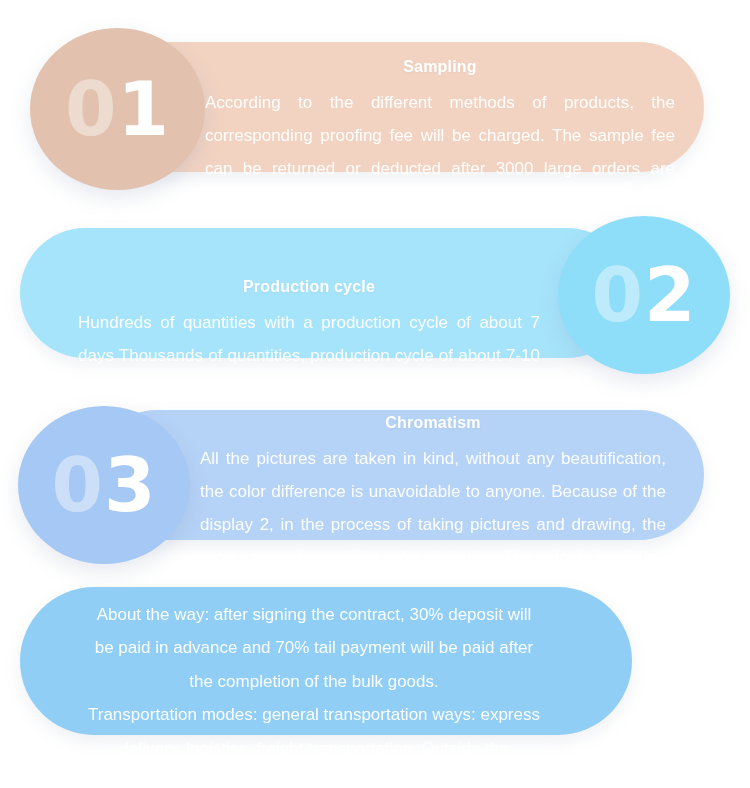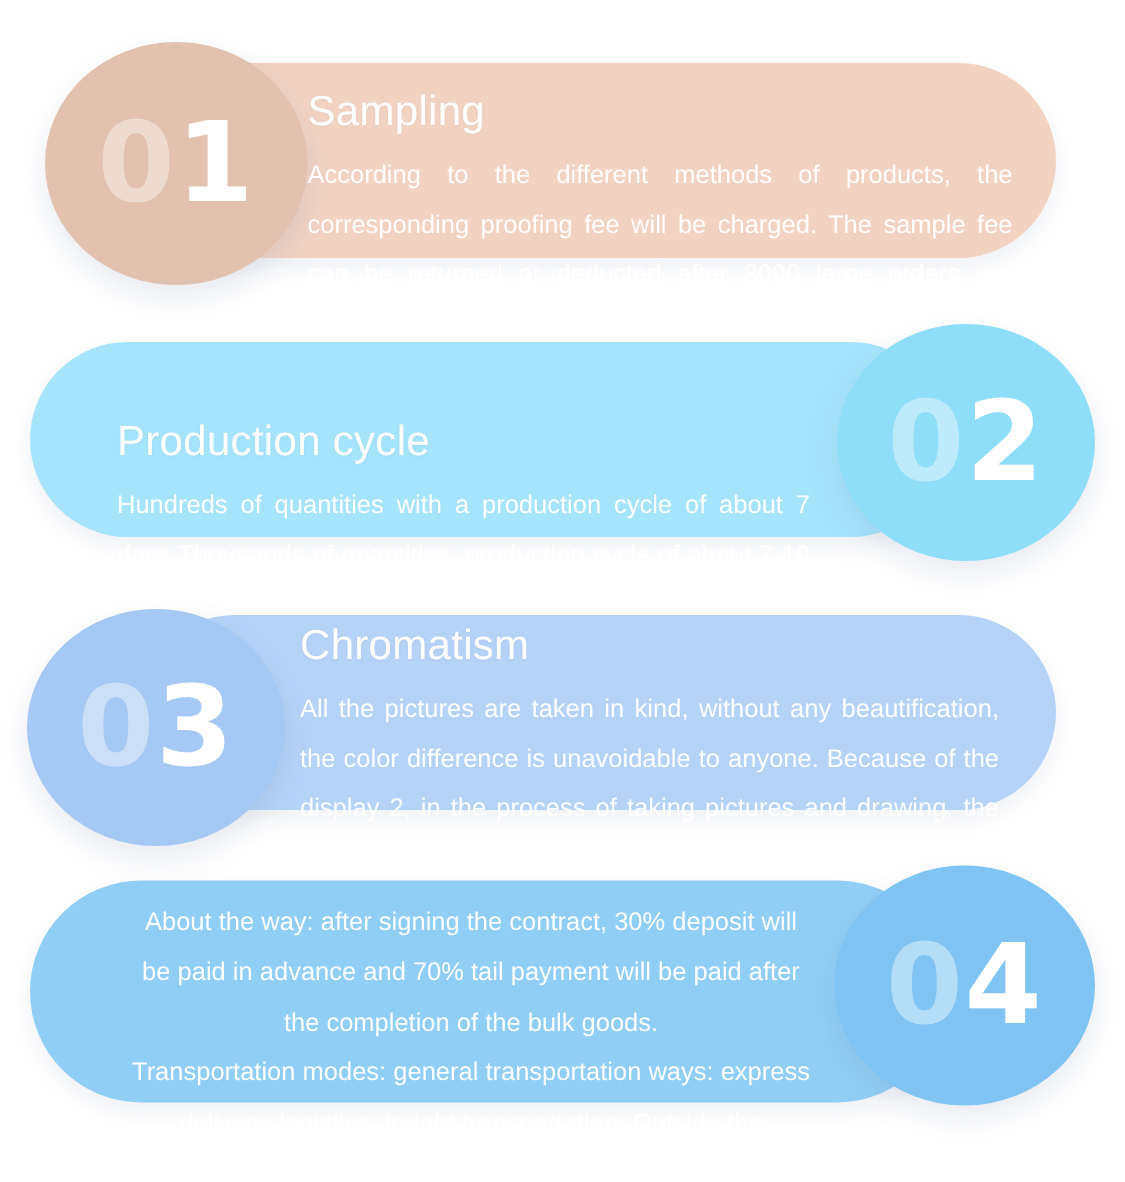--- a/index.html
+++ b/index.html
@@ -59,23 +59,23 @@
   .num .d1 { color: rgba(255, 255, 255, 0.42); }
   .num .d2 { color: #ffffff; }
 
   
   .content {
     position: absolute;
     box-sizing: border-box;
   }
   .title {
     color: #ffffff;
-    font-size: 28px;
-    font-weight: 400;
-    text-align: left;
+    font-size: 16px;
+    font-weight: 700;
+    text-align: center;
     margin: 0 0 10px 0;
     letter-spacing: 0.2px;
     text-shadow: 0 1px 2px rgba(150, 150, 150, 0.10);
   }
   .body-text {
     color: rgba(255, 255, 255, 0.97);
     font-size: 17px;
     line-height: 1.95;
     margin: 0;
     text-align: justify;
@@ -180,21 +180,18 @@
       <span class="num"><span class="d1">0</span><span class="d2">3</span></span>
     </div>
     <div class="content">
       <h2 class="title">Chromatism</h2>
       <p class="body-text">All the pictures are taken in kind, without any beautification, the color difference is unavoidable to anyone. Because of the display 2, in the process of taking pictures and drawing, the product may have slight color deviation. The color is based on the real object, so if the buyer with very harsh color, please fill in the picture.</p>
     </div>
   </div>
 
   <div class="section" id="sec4">
     <div class="bar" style="background: rgb(145, 206, 245);"></div>
-    <div class="circle" style="background: rgb(127, 196, 242);">
-      <span class="num"><span class="d1">0</span><span class="d2">4</span></span>
-    </div>
     <div class="content">
       <p class="body-text plain">About the way: after signing the contract, 30% deposit will be paid in advance and 70% tail payment will be paid after the completion of the bulk goods.<br>Transportation modes: general transportation ways: express delivery, logistics, freight transportation. Outside the province, Guangzhou will be contracted out.<br>After-sales service: We will follow up and understand the products sold in time and provide comprehensive after-sales service. "Your satisfaction is what we pursue."</p>
     </div>
   </div>
 
 </div>
 
 </body></html>

